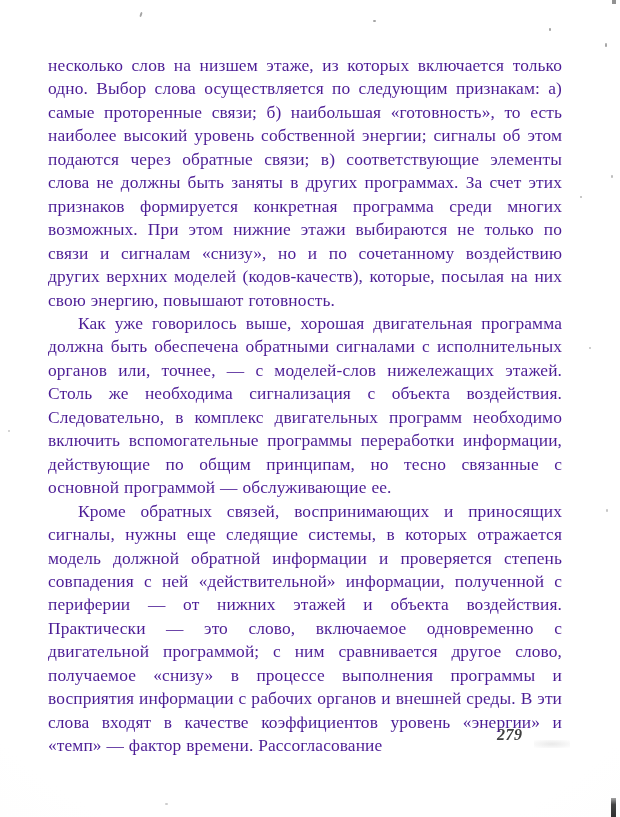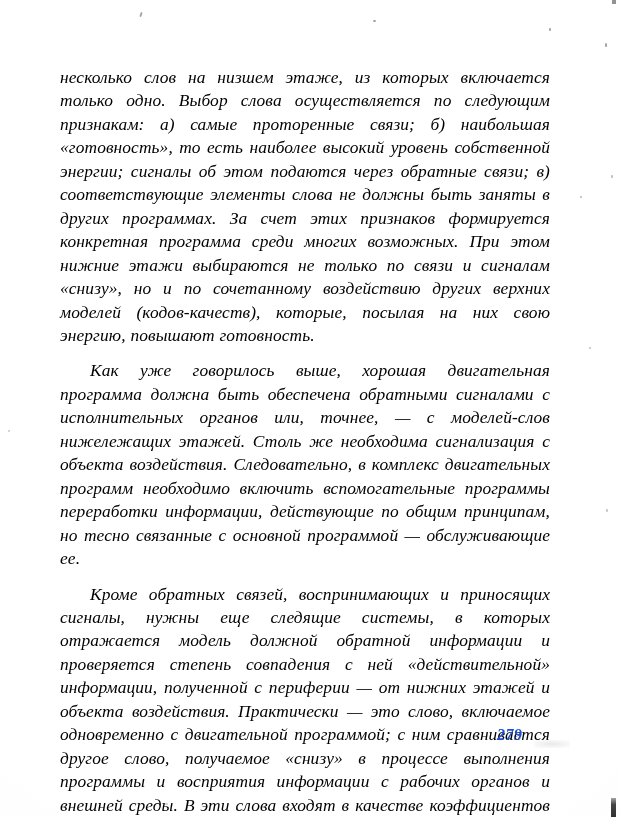--- a/index.html
+++ b/index.html
@@ -30,46 +30,45 @@
   }
 
   #text-block {
     position: absolute;
     left: 48px;
     top: 54px;
     width: 514px;
   }
 
   p.para {
-    margin: 12px;
+    margin: 0;
     text-align: justify;
     text-align-last: left;
     text-indent: 30px;
     font-size: 17.4px;
     line-height: 23.45px;
     letter-spacing: 0.1px;
     word-spacing: 0.4px;
-    color: #000000;
-    font-style: italic;
+    color: #4c1d95;
     -webkit-font-smoothing: none;
   }
   p.para.first { text-indent: 0; }
 
   
   p.para:last-of-type { text-align-last: left; }
 
   #page-number {
     position: absolute;
     left: 497px;
     top: 726px;
     font-family: "Liberation Serif", "DejaVu Serif", serif;
     font-style: italic;
     font-weight: bold;
     font-size: 16px;
-    color: #1d4ed8;
+    color: #404040;
     letter-spacing: 0.5px;
   }
 
   
   .speck {
     position: absolute;
     background: #5b5b5b;
     border-radius: 40%;
     opacity: 0.55;
   }

